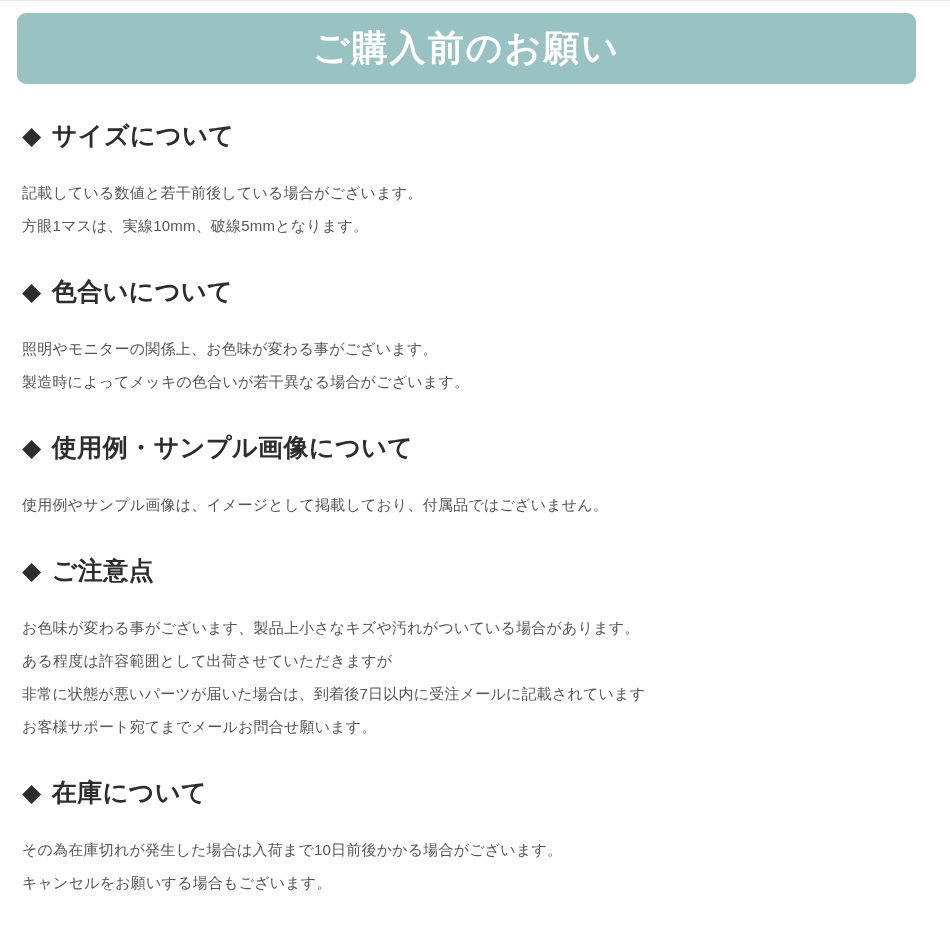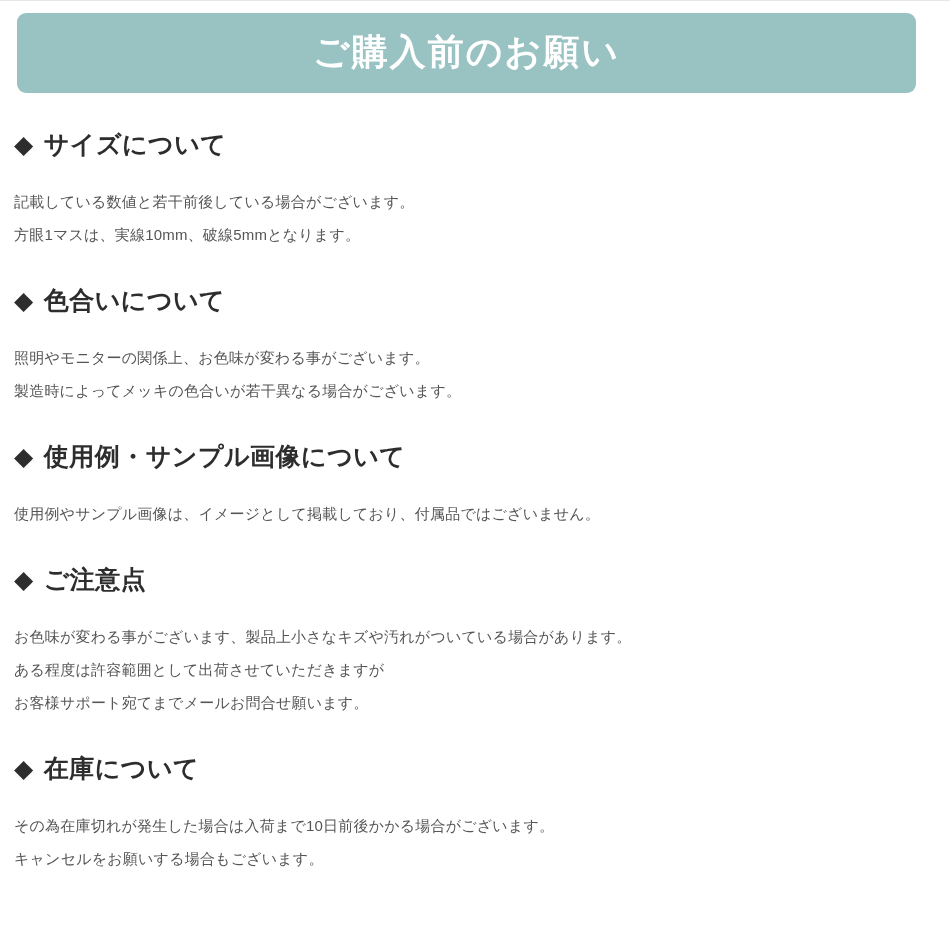--- a/index.html
+++ b/index.html
@@ -17,37 +17,37 @@
   .top-hairline {
     position: absolute;
     top: 0;
     left: 0;
     width: 100%;
     height: 1px;
     background: #e7e7e7;
   }
   .title-banner {
     margin: 13px 34px 0 17px;
-    height: 80px;
+    height: 71px;
     background: #99c2c2;
     border-radius: 9px;
     display: flex;
     align-items: center;
     justify-content: center;
   }
   .title-banner .banner-text {
     color: #ffffff;
     font-size: 36px;
     font-weight: bold;
     letter-spacing: 2px;
     line-height: 1;
     padding-bottom: 2px;
   }
   .content {
-    padding: 0 40px 0 14px;
+    padding: 0 40px 0 22px;
   }
   .section h2 {
     font-size: 25px;
     line-height: 30px;
     font-weight: bold;
     color: #2d2d2d;
     margin: 34px 0 26px 0;
     letter-spacing: 0.5px;
   }
   .section:first-of-type h2 {
@@ -98,20 +98,21 @@
     </h2>
     <p>使用例やサンプル画像は、イメージとして掲載しており、付属品ではございません。</p>
   </div>
 
   <div class="section">
     <h2>
       <span class="bullet">◆</span><span>ご注意点</span>
     </h2>
     <p>お色味が変わる事がございます、製品上小さなキズや汚れがついている場合があります。</p>
     <p>ある程度は許容範囲として出荷させていただきますが</p>
+    <p>非常に状態が悪いパーツが届いた場合は、到着後7日以内に受注メールに記載されています</p>
     <p>お客様サポート宛てまでメールお問合せ願います。</p>
   </div>
 
   <div class="section">
     <h2>
       <span class="bullet">◆</span><span>在庫について</span>
     </h2>
     <p>その為在庫切れが発生した場合は入荷まで10日前後かかる場合がございます。</p>
     <p>キャンセルをお願いする場合もございます。</p>
   </div>

